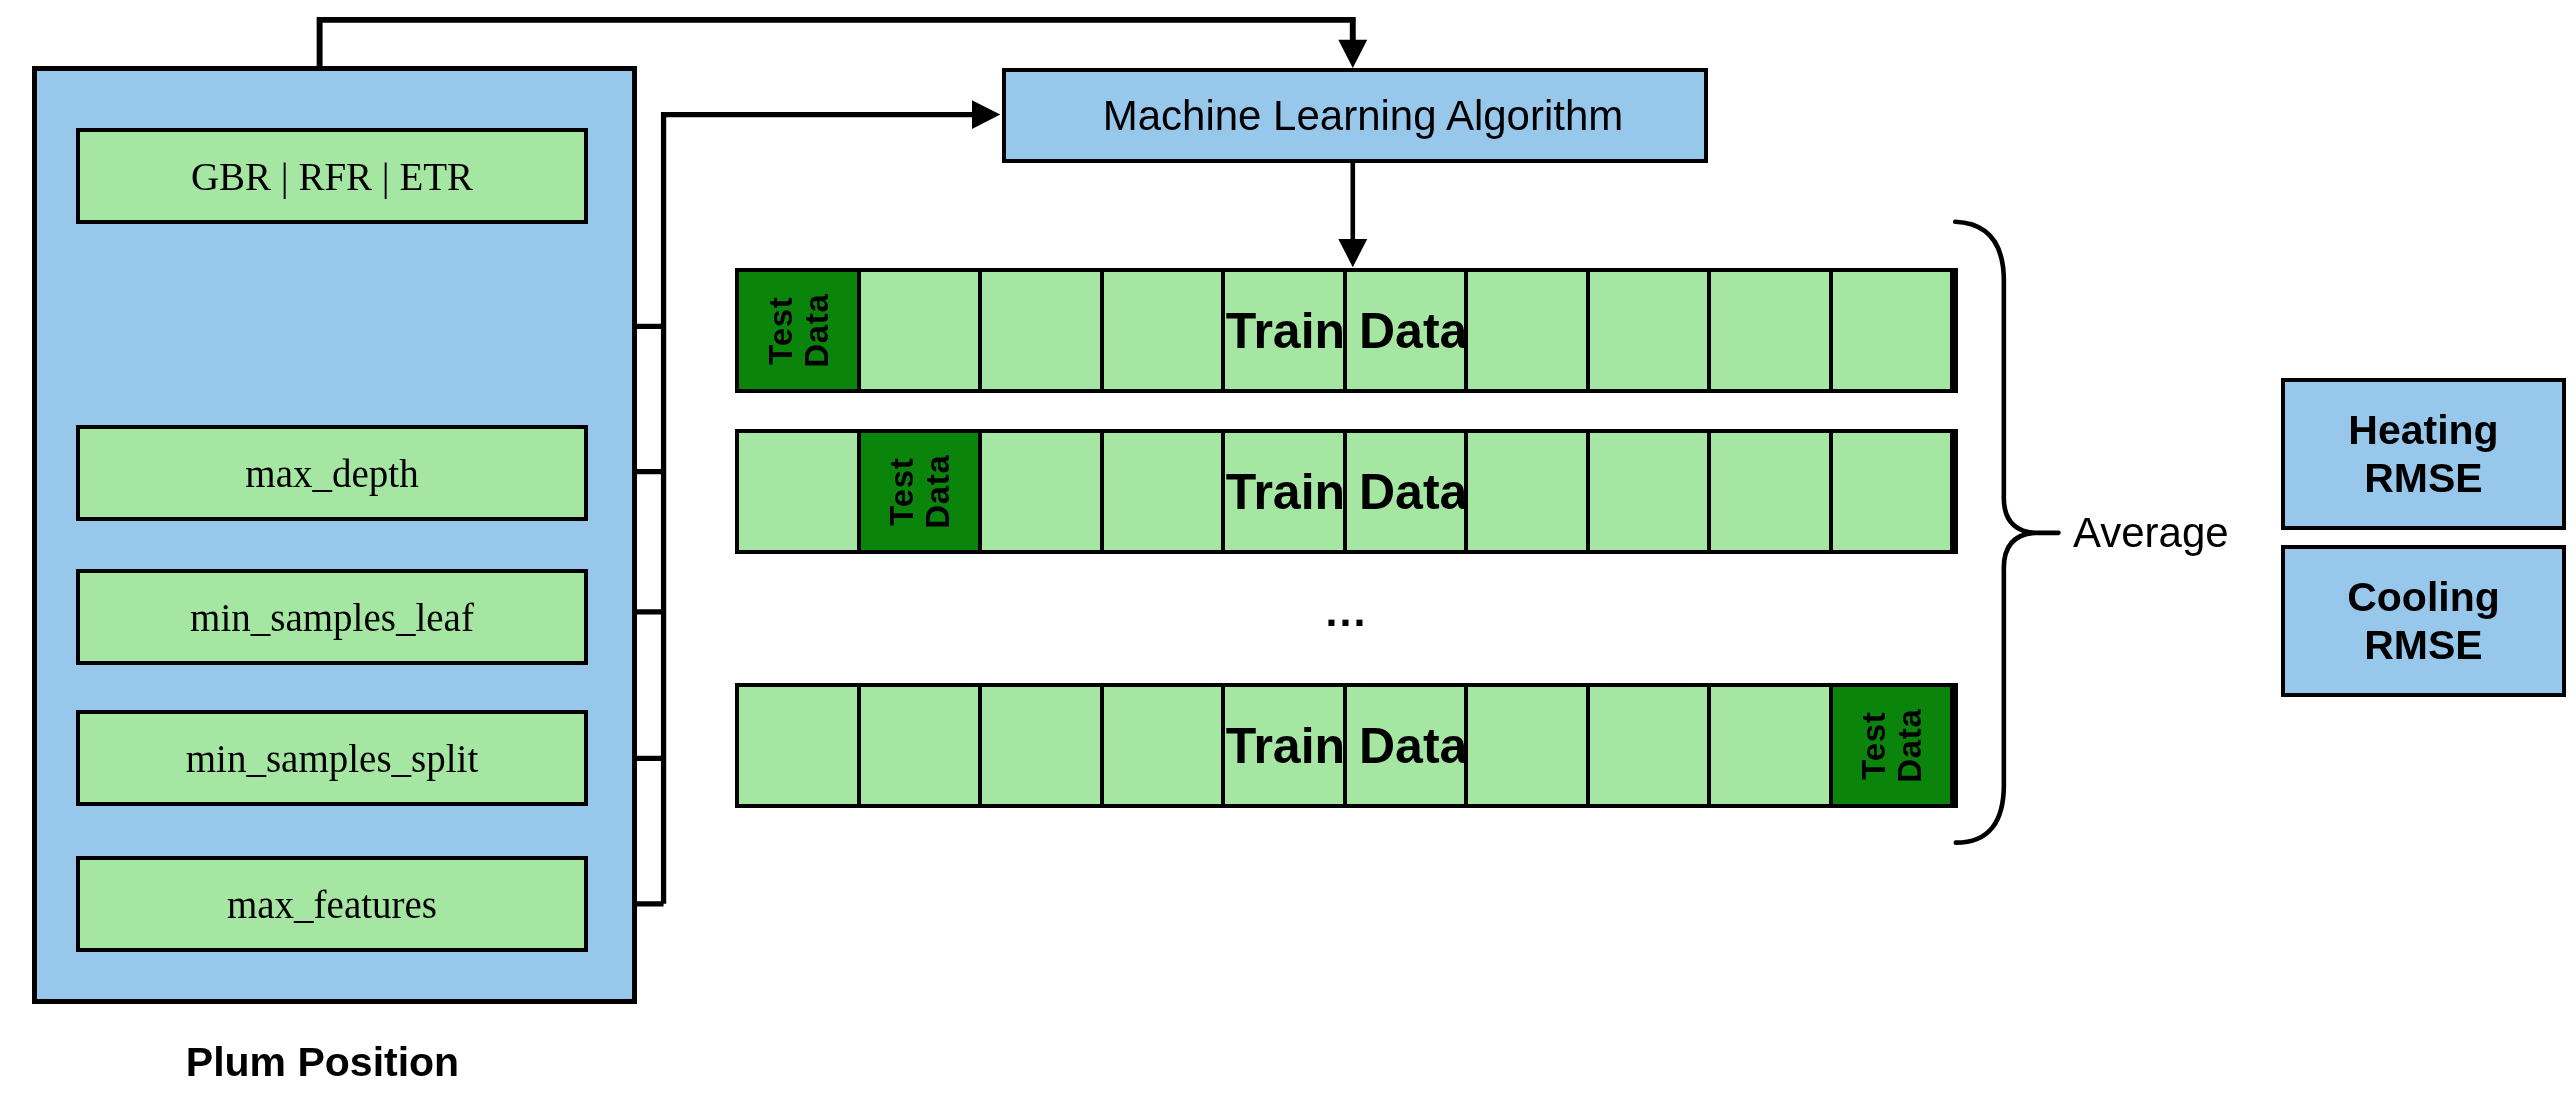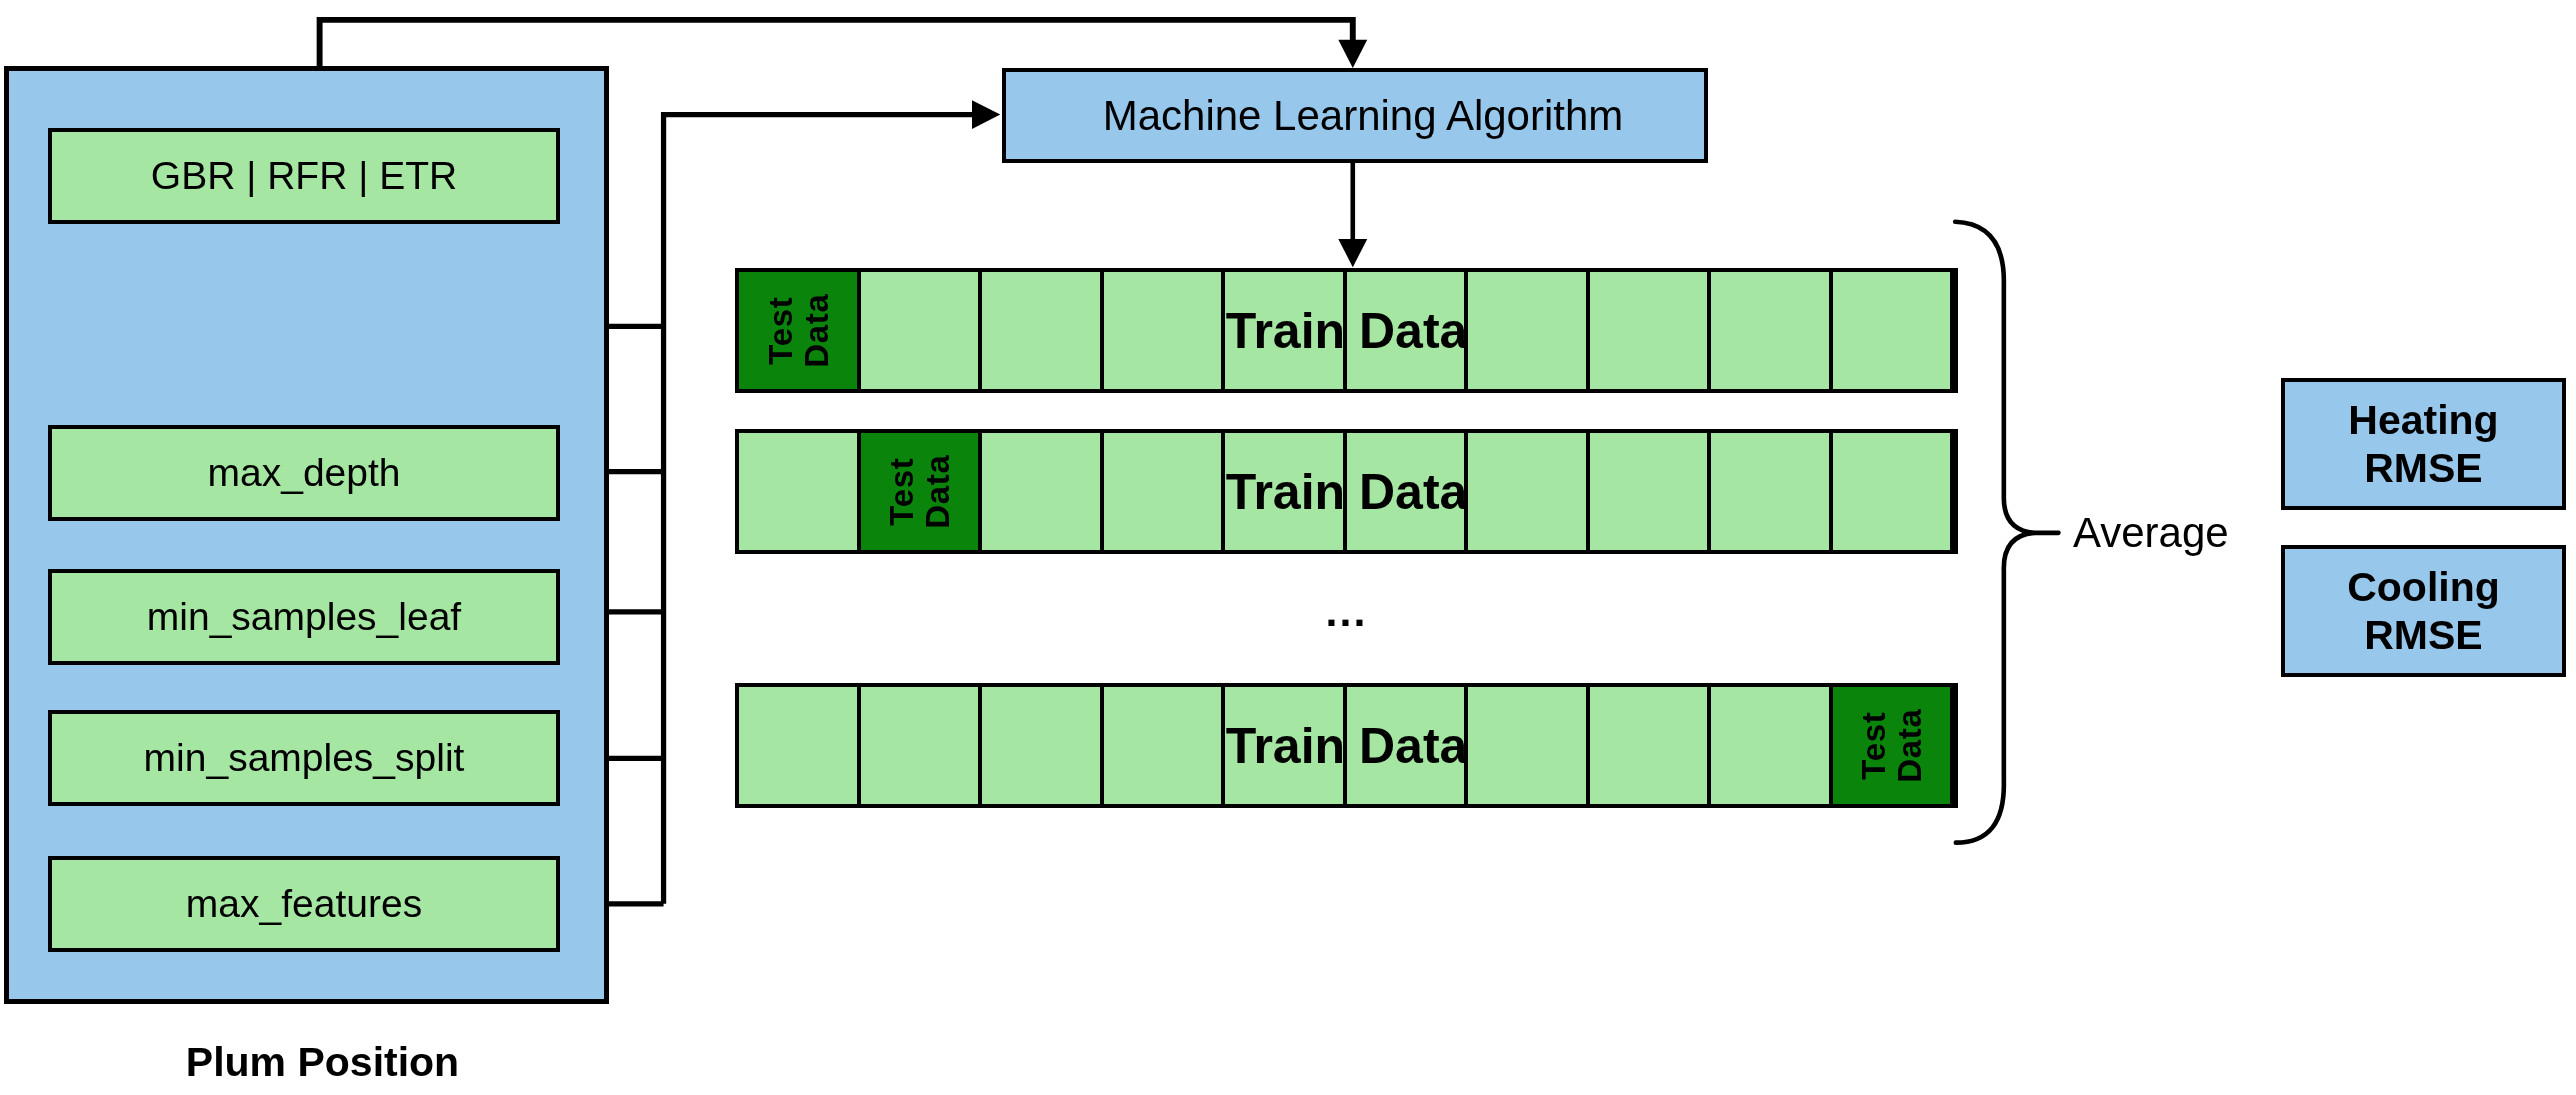--- a/index.html
+++ b/index.html
@@ -25,24 +25,25 @@
   }
   svg.wires path, svg.wires line {
     stroke: #000;
     fill: none;
   }
   svg.wires polygon { fill: #000; stroke: none; }
 
   
   .panel {
     position: absolute;
-    left: 4px; top: 66px;
+    left: 32px; top: 66px;
     width: 605px; height: 938px;
     background: var(--panel-blue, #97C8EC);
     border: 5.3px solid #000;
+    font-family: Liberation Serif, serif;
   }
   .param-box {
     position: absolute;
     left: 39px;
     width: 512px; height: 96px;
     background: var(--light-green, #A5E6A2);
     border: 4px solid #000;
     display: flex;
     align-items: center;
     justify-content: center;
@@ -131,21 +132,21 @@
     left: 2073px; top: 508px;
     height: 50px;
     line-height: 50px;
     font-size: 42px;
   }
 
   
   .rmse-box {
     position: absolute;
     left: 2281px;
-    width: 285px; height: 132px;
+    width: 285px; height: 152px;
     background: var(--panel-blue, #97C8EC);
     border: 4.6px solid #000;
     display: flex;
     align-items: center;
     justify-content: center;
     text-align: center;
     font-size: 41px;
     font-weight: bold;
     line-height: 1.18;
     padding: 0 39px;

